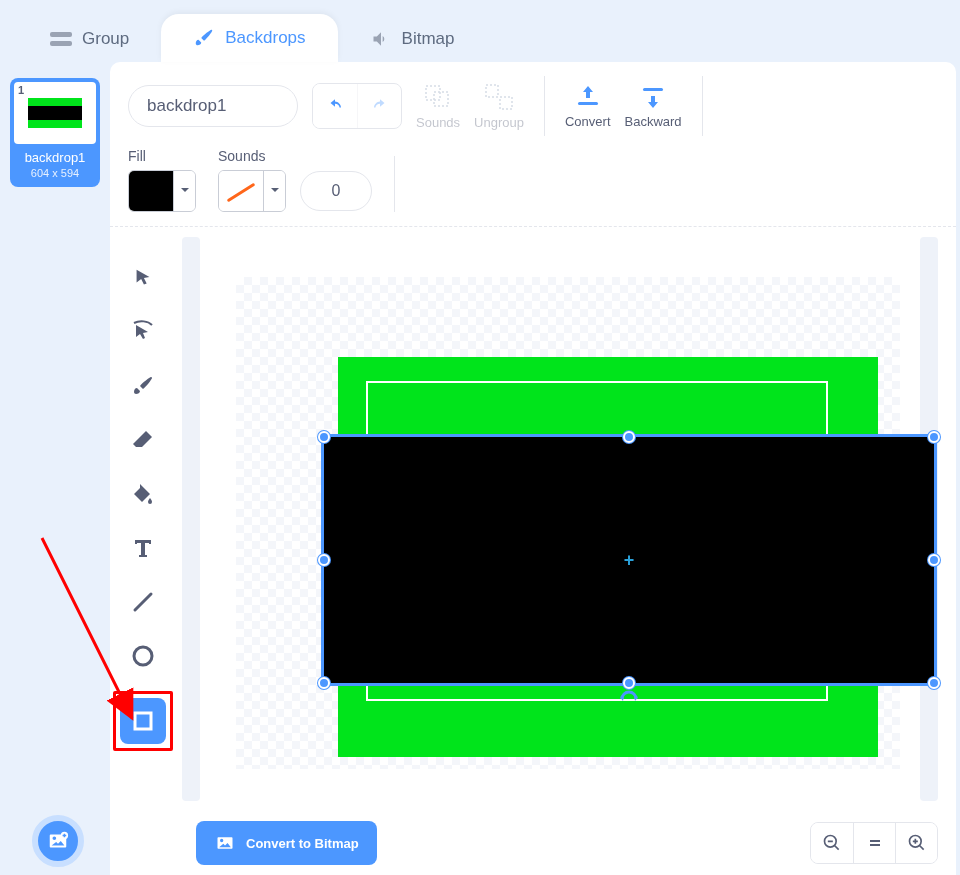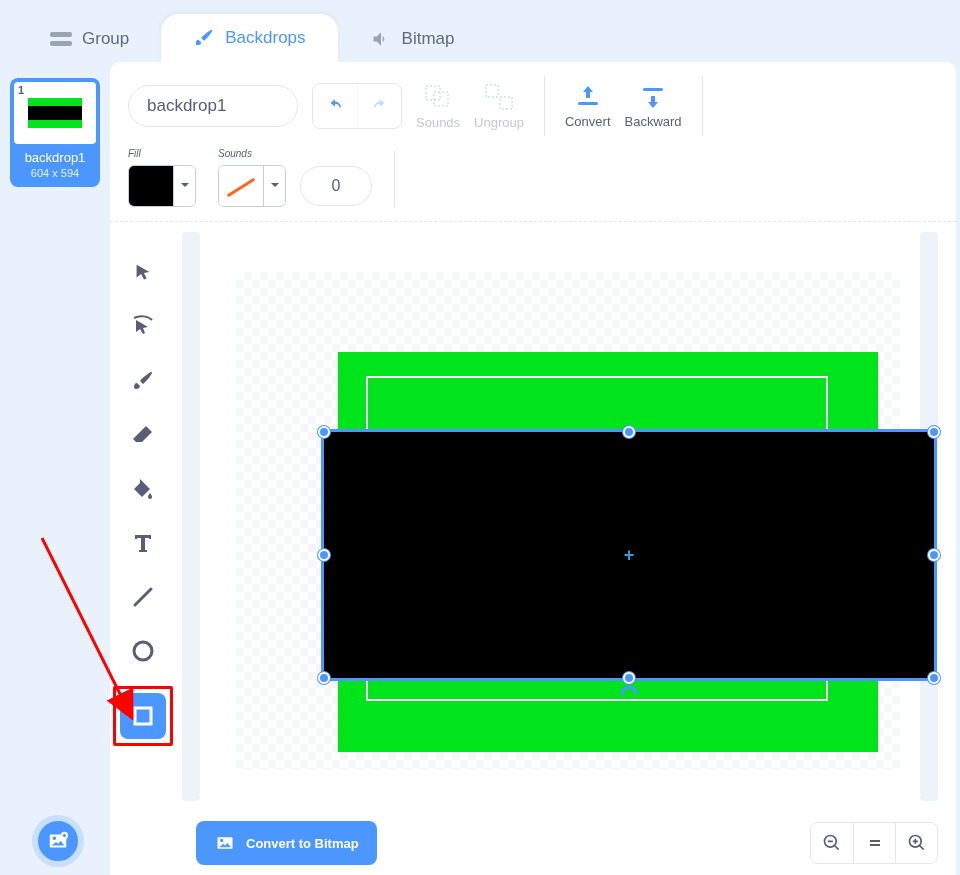--- a/index.html
+++ b/index.html
@@ -151,21 +151,21 @@
     margin-left:auto;
   }
   
   .toolbar2 {
     display:flex; align-items:flex-end;
     padding: 4px 18px 14px 18px;
     gap: 22px;
     border-bottom: 1.5px dashed #e4e6ec;
   }
   .fill-block { display:flex; flex-direction:column; gap:6px; }
-  .fill-label { font-size:10px; color:#575e75;font-style:italic; }
+  .fill-label { font-size:14px; color:#575e75; }
   .swatch-group {
     display:flex; border:1.5px solid #c9cdd6; border-radius:6px; overflow:hidden;
     cursor:pointer;
   }
   .swatch-main { width:44px; height:40px; }
   .swatch-dd { width:22px; height:40px; display:flex; align-items:center; justify-content:center; border-left:1.5px solid #c9cdd6; background:#fff;}
   .swatch-fill { background:#000; }
   .swatch-outline { background:#fff; position:relative; }
   .swatch-outline::after {
     content:""; position:absolute; left:6px; right:6px; top:50%;

